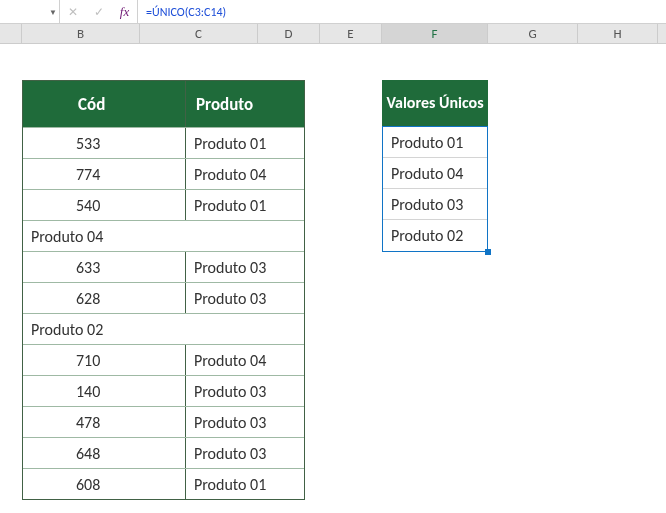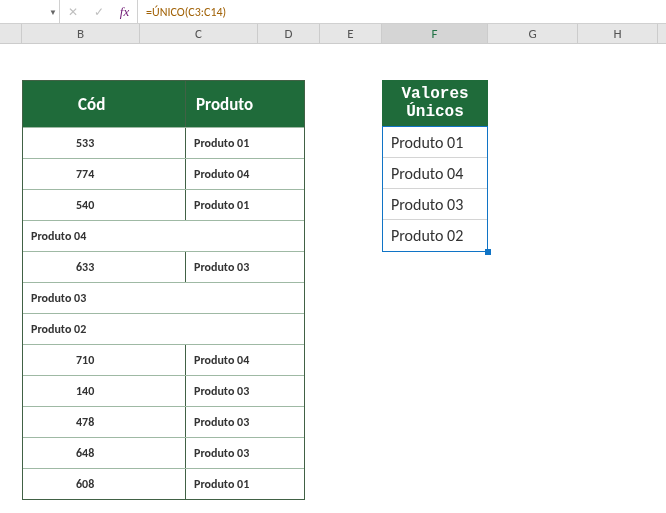--- a/index.html
+++ b/index.html
@@ -53,21 +53,21 @@
   .fx-label {
     font-style: italic;
     font-family: 'Times New Roman', serif;
     color: #701a75;
     font-size: 13px;
     border-right: 1px solid #d0d0d0;
   }
   .formula-input {
     flex: 1;
     padding-left: 8px;
-    color: #a16207;
+    color: #1d4ed8;
   }
   .col-headers {
     display: flex;
     height: 20px;
     background: #e6e6e6;
     border-bottom: 1px solid #ccc;
     font-size: 13px;
   }
   .rowhead-spacer {
     width: 22px;
@@ -114,22 +114,21 @@
     display: flex;
     align-items: center;
     padding-left: 10px;
   }
   .table1 .c1 { width: 118px; border-right: 1px solid #416145; margin-left: 45px; }
   .table1 .c2 { width: 118px; }
   .table1 .row {
     display: flex;
     height: 31px;
     border-top: 1px solid #9fb9a4;
-    font-size: 12px;
-    font-weight: bold;
+    font-size: 16px;
   }
   .table1 .row .c1, .table1 .row .c2 {
     display: flex;
     align-items: center;
     padding-left: 8px;
   }
   .table2 {
     position: absolute;
     left: calc(22px + 118px + 118px + 62px + 62px);
     top: 36px;
@@ -140,21 +139,20 @@
     color: #fff;
     font-weight: bold;
     font-size: 16px;
     text-align: center;
     height: 46px;
     display: flex;
     align-items: center;
     justify-content: center;
     line-height: 1.15;
     border: 1px solid #1f6b3a;
-    font-family: Liberation Mono, monospace;
   }
   .spill {
     border: 1px solid #1074c6;
   }
   .spill .row {
     height: 31px;
     display: flex;
     align-items: center;
     padding-left: 8px;
     font-size: 16px;
@@ -220,20 +218,21 @@
       <div class="c2">Produto 01</div>
     </div>
     <div class="row">
       <div class="c2">Produto 04</div>
     </div>
     <div class="row">
       <div class="c1">633</div>
       <div class="c2">Produto 03</div>
     </div>
     <div class="row">
+      <div class="c1">628</div>
       <div class="c2">Produto 03</div>
     </div>
     <div class="row">
       <div class="c2">Produto 02</div>
     </div>
     <div class="row">
       <div class="c1">710</div>
       <div class="c2">Produto 04</div>
     </div>
     <div class="row">

